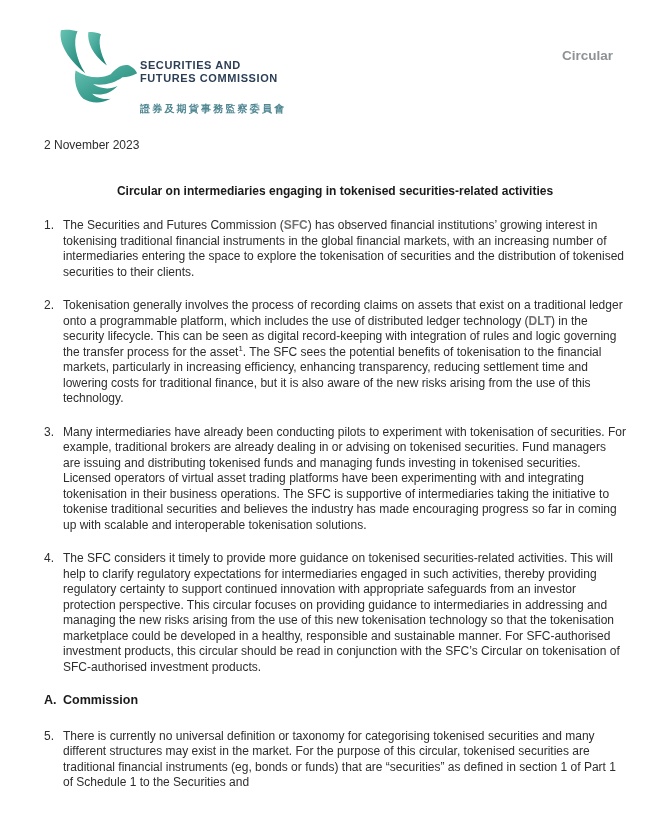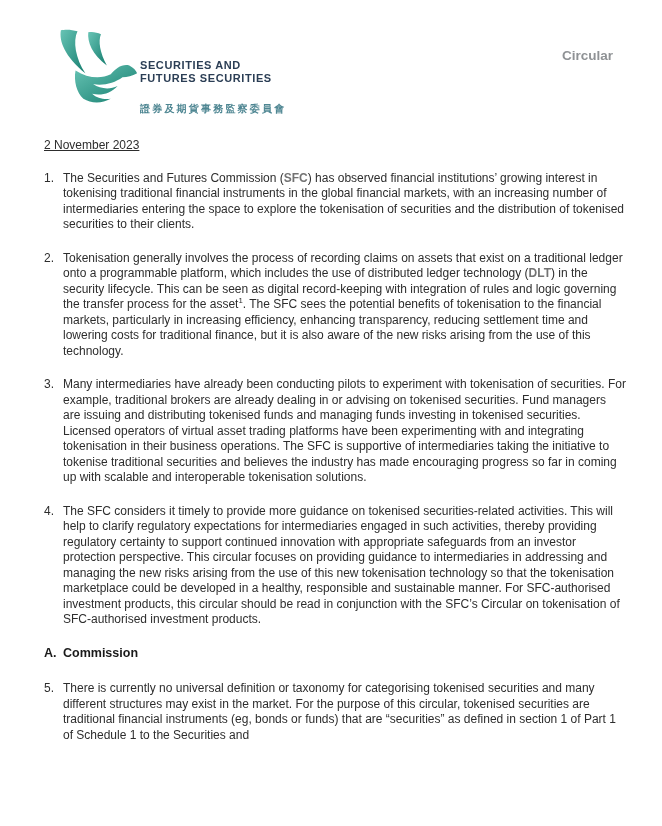--- a/index.html
+++ b/index.html
@@ -26,21 +26,21 @@
   .circular-label {
     position:absolute; top:48px; right:49px;
     font-size:13.5px; font-weight:bold; color:#8f9295;
   }
 
   
   .main {
     position:absolute; left:44px; right:36px; top:138px;
     font-size:12px; line-height:15.5px;
   }
-  .date { margin-bottom:17px;text-decoration:underline; }
+  .date { margin-bottom:30px; }
   .title {
     font-size:12px; font-weight:bold; color:#1a1a1a;
     text-align:center; margin-bottom:19px; line-height:15.5px;
   }
   .block { display:flex; margin-bottom:18px; }
   .block .num { flex:none; width:19px; }
   .block .ptext { flex:1; }
   .block.heading {
     font-weight:bold; font-size:12.5px; color:#1a1a1a;
     margin-bottom:20px;
@@ -60,28 +60,29 @@
         <stop offset="1" stop-color="#157d6e"></stop>
       </linearGradient>
     </defs>
     <path fill="url(#tealGrad)" d="M5,1 C3,12 9,28 30,45 C20,30 17,12 22,2 C16,0 9,0 5,1 Z"></path>
     <path fill="url(#tealGrad)" d="M33,3 C32,13 37,26 52,37 C45,24 43,12 46,5 C42,3 37,2 33,3 Z"></path>
     <path fill="url(#tealGrad)" d="M20,42 C32,50 46,51 56,46 C61,40 68,35 75,37 C79,39 82,42 83,45 C78,48 73,49 68,49 C60,55 48,58 38,56 C45,61 55,62 63,58 C56,66 46,68 37,66 C42,71 50,72 56,71 C47,76 36,76 28,71 C21,65 18,52 20,42 Z"></path>
   </svg>
 
   <div class="logo-text">
     <div class="logo-en">SECURITIES AND</div>
-    <div class="logo-en">FUTURES SECURITIES</div>
+    <div class="logo-en">FUTURES COMMISSION</div>
     <div class="logo-cjk">證券及期貨事務監察委員會</div>
   </div>
 
   <div class="circular-label">Circular</div>
 
   <div class="main">
     <p class="date">2 November 2023</p>
+    <h1 class="title">Circular on intermediaries engaging in tokenised securities-related activities</h1>
     <div>
         <div class="block para">
           <span class="num">1.</span>
           <span class="ptext"><span>The Securities and Futures Commission (</span><b>SFC</b><span>) has observed financial institutions’ growing interest in tokenising traditional financial instruments in the global financial markets, with an increasing number of intermediaries entering the space to explore the tokenisation of securities and the distribution of tokenised securities to their clients.</span></span>
         </div>
         <div class="block para">
           <span class="num">2.</span>
           <span class="ptext"><span>Tokenisation generally involves the process of recording claims on assets that exist on a traditional ledger onto a programmable platform, which includes the use of distributed ledger technology (</span><b>DLT</b><span>) in the security lifecycle. This can be seen as digital record-keeping with integration of rules and logic governing the transfer process for the asset</span><sup>1</sup><span>. The SFC sees the potential benefits of tokenisation to the financial markets, particularly in increasing efficiency, enhancing transparency, reducing settlement time and lowering costs for traditional finance, but it is also aware of the new risks arising from the use of this technology.</span></span>
         </div>
         <div class="block para">

